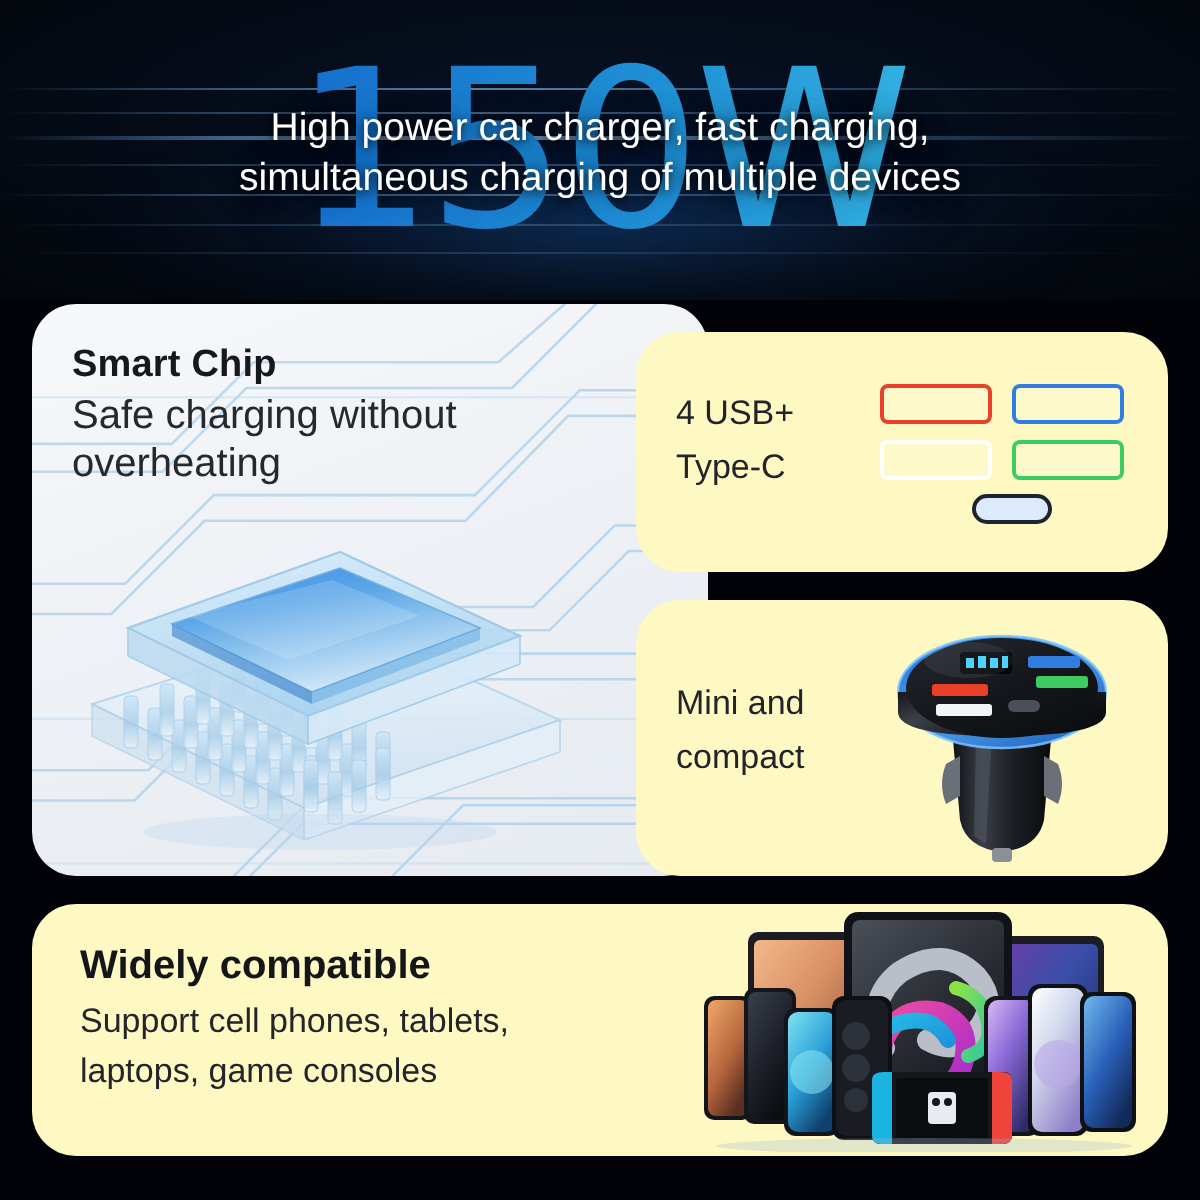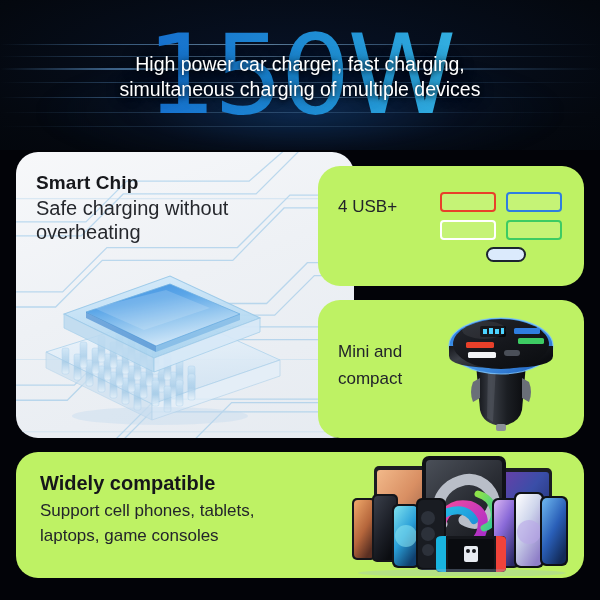--- a/index.html
+++ b/index.html
@@ -80,21 +80,21 @@
     padding: 0 28px;
   }
   .hero-headline div { white-space: nowrap; text-align: center; }
 
   
   .card {
     position: absolute;
     border-radius: 22px;
     overflow: hidden;
   }
-  .card-blue { background: #bef264; }
+  .card-blue { background: #fef9c3; }
 
   
   #chip-card {
     left: 16px; top: 152px;
     width: 290px; height: 286px;
     background: linear-gradient(160deg, #f7f8fa 0%, #eef1f5 45%, #e6ebf1 100%);
     padding-left: 48px;
   }
   .chip-traces { position: absolute; inset: 0; }
   .chip-title {
@@ -323,20 +323,21 @@
       <polygon points="122,90 206,58 206,64 122,96" fill="#58a1dd" opacity="0.45"></polygon>
       <polygon points="60,52 132,34 176,52 110,74" fill="#ffffff" opacity="0.16"></polygon>
 
       <ellipse cx="126" cy="160" rx="88" ry="9" fill="#bcd8ee" opacity="0.35"></ellipse>
     </svg>
   </div>
 
   <div class="card card-blue" id="usb-card">
     <div class="usb-label">
       <div>4 USB+</div>
+      <div>Type-C</div>
     </div>
     <div class="ports">
       <div class="port p1" style="border-color: rgb(232, 64, 42);"></div>
       <div class="port p2" style="border-color: rgb(47, 126, 224);"></div>
       <div class="port p3" style="border-color: rgb(255, 255, 255);"></div>
       <div class="port p4" style="border-color: rgb(61, 203, 99);"></div>
       <div class="port-c" style="border-color: rgb(29, 36, 48);"></div>
     </div>
   </div>
 

